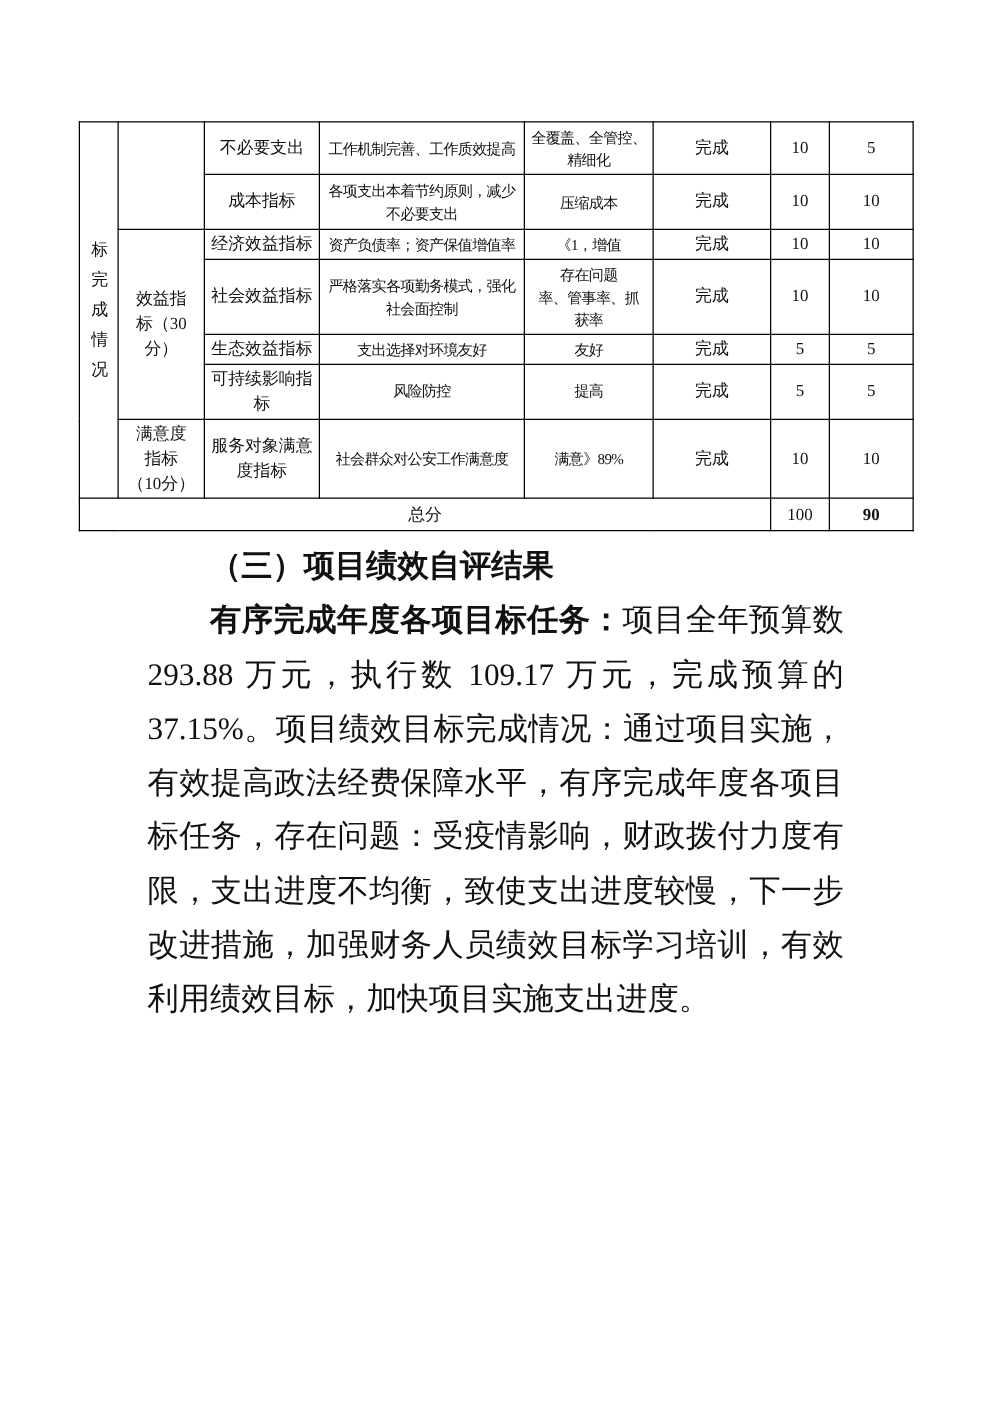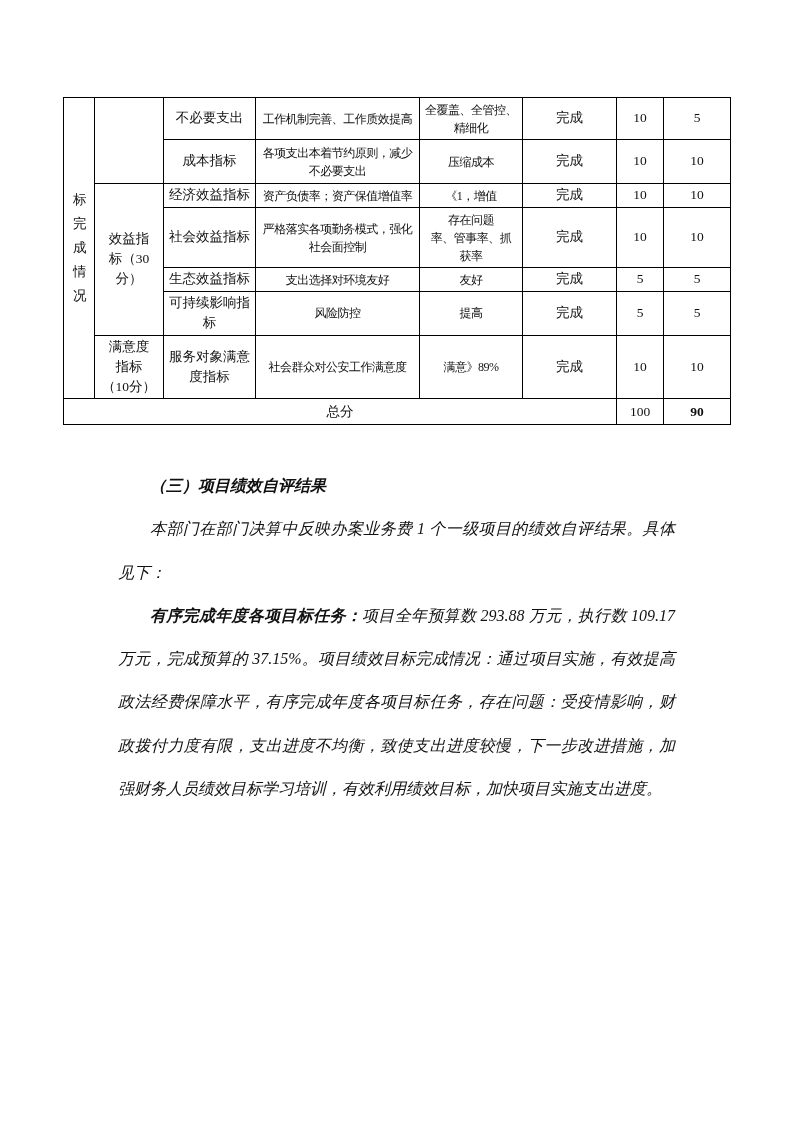--- a/index.html
+++ b/index.html
@@ -39,26 +39,25 @@
     padding-left:4px;
   }
   td.c-target{
     white-space:pre-line;
     font-size:12px;
     letter-spacing:-0.5px;
   }
   td.score-bold{font-weight:bold;}
   
   .bodytext{
-    position:absolute;left:118px;top:464px;width:557px;
-    font-size:16px;
+    position:absolute;left:118px;top:432px;width:557px;
+    font-size:25px;
     line-height:43.3px;
     text-align:justify;
     color:#111;
-    font-style:italic;
   }
   .bodytext p{margin:0;text-indent:2em;}
   .bodytext .heading{font-weight:bold;text-align:left;}
   .lead-bold{font-weight:bold;}
 </style>
 </head>
 <body>
 
 <div class="page">
 
@@ -148,17 +147,16 @@
     <tr style="height:26px">
       <td colspan="6">总分</td>
       <td>100</td>
       <td class="score-bold">90</td>
     </tr>
   </tbody>
     </table>
 
   <div class="bodytext">
     <p class="heading">（三）项目绩效自评结果</p>
-    <p>本部门在部门决算中反映办案业务费 1 个一级项目的绩效自评结果。具体见下：</p>
     <p><span class="lead-bold">有序完成年度各项目标任务：</span><span>项目全年预算数 293.88 万元，执行数 109.17 万元，完成预算的 37.15%。项目绩效目标完成情况：通过项目实施，有效提高政法经费保障水平，有序完成年度各项目标任务，存在问题：受疫情影响，财政拨付力度有限，支出进度不均衡，致使支出进度较慢，下一步改进措施，加强财务人员绩效目标学习培训，有效利用绩效目标，加快项目实施支出进度。</span></p>
   </div>
 
 </div>
 
 </body></html>

